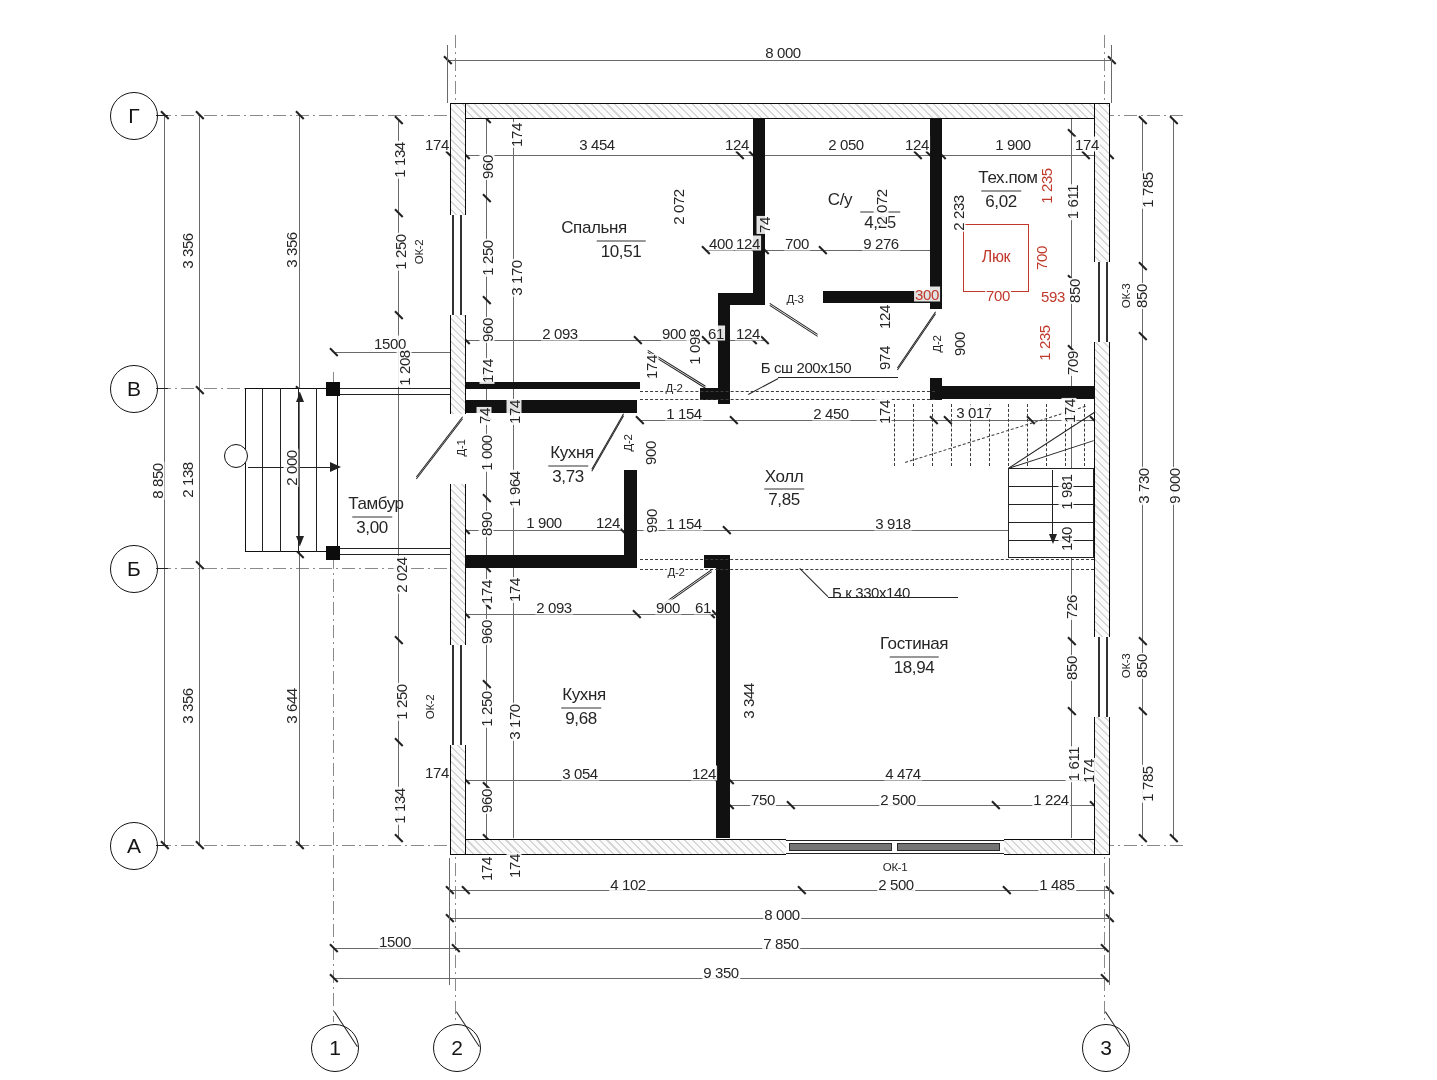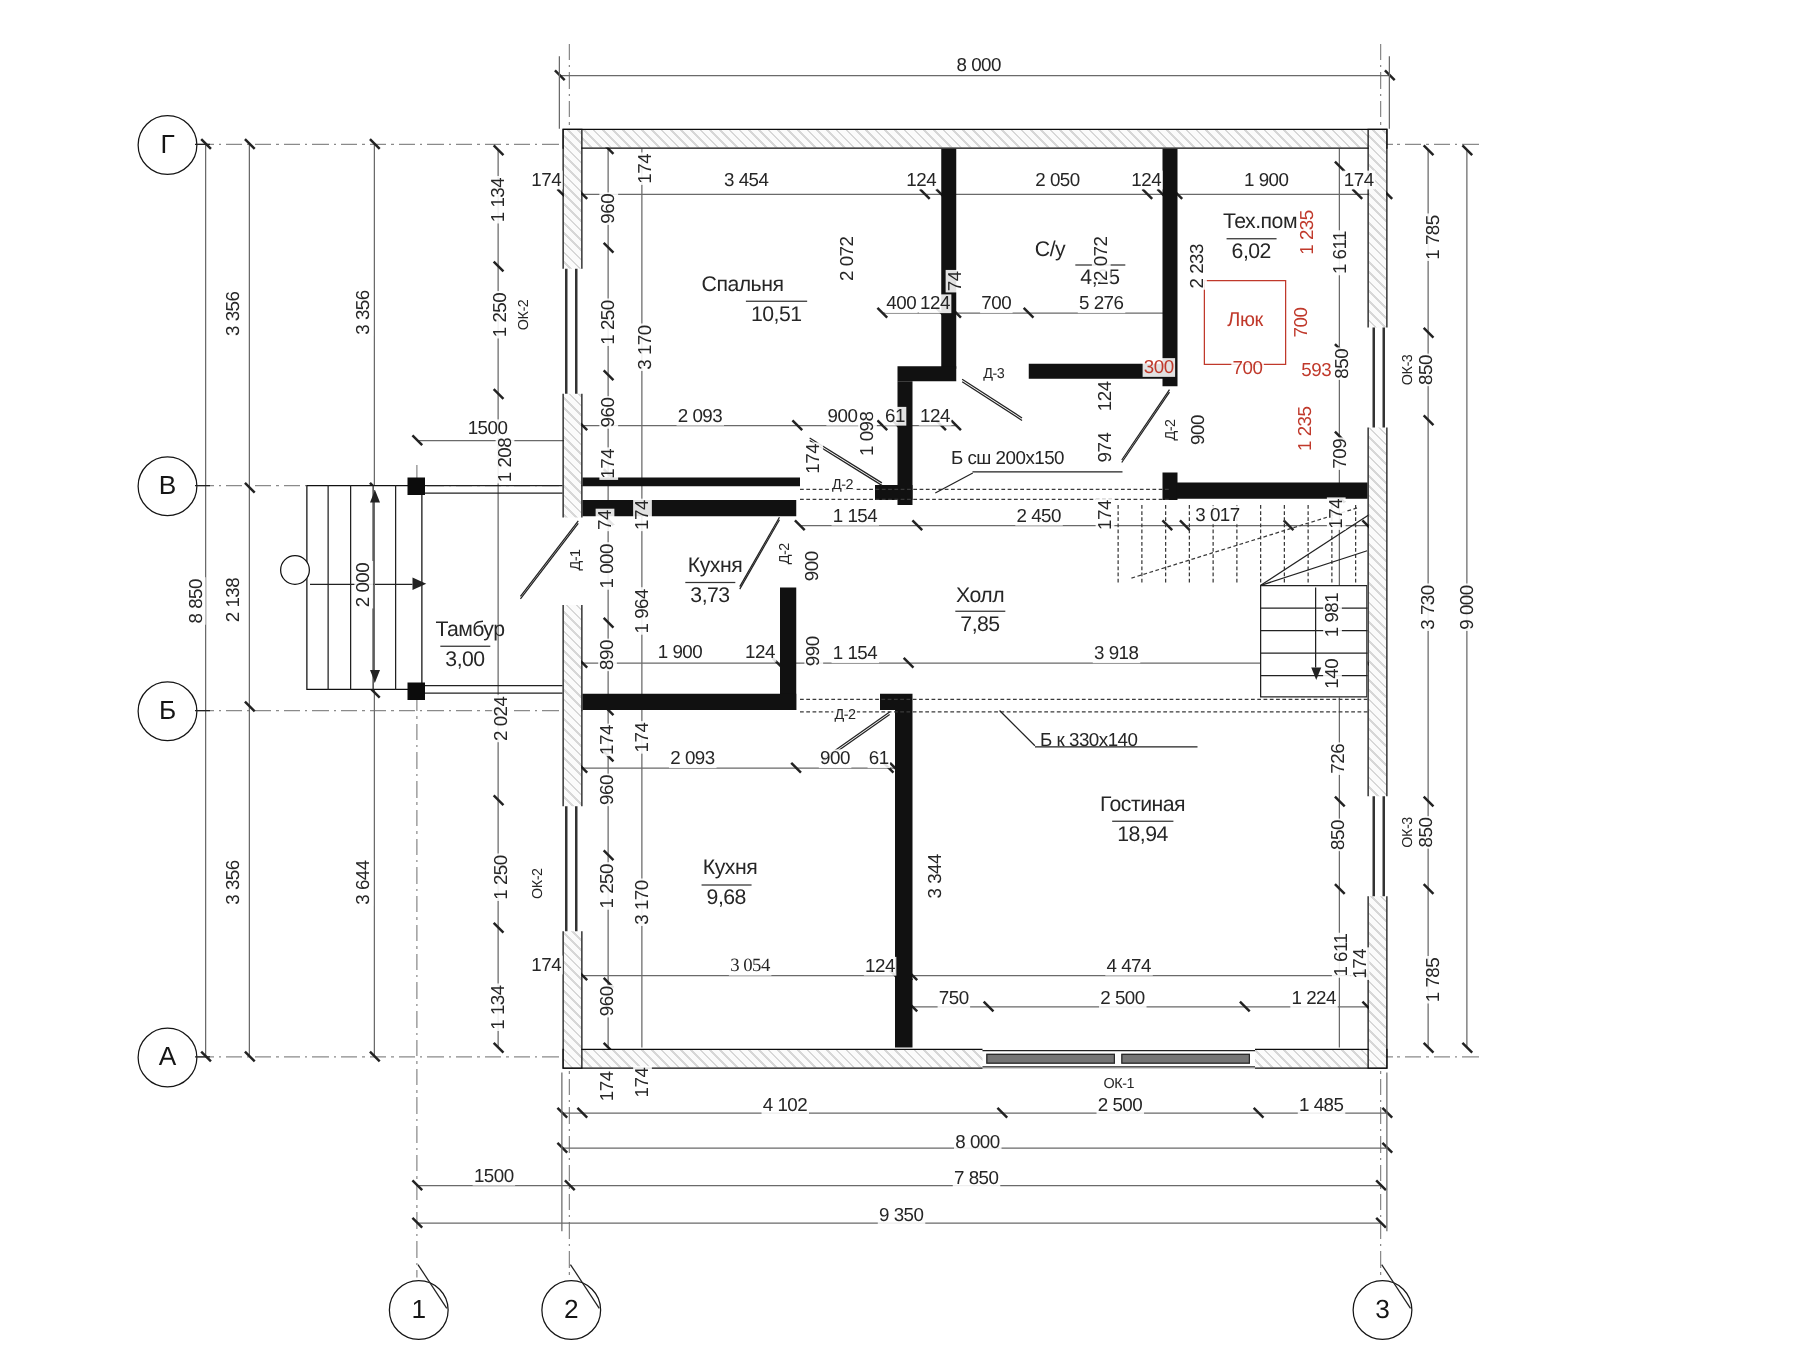--- a/index.html
+++ b/index.html
@@ -319,21 +319,21 @@
     <div class="lbl k-n" style="left: 594px; top: 227px; transform: translate(-50%, -50%);">Спальня</div>
     <div class="lbl k-a" style="left: 621px; top: 250px; transform: translate(-50%, -50%);">10,51</div>
     <div class="lbl k-d" style="left: 678px; top: 207px; transform: translate(-50%, -50%) rotate(-90deg);">2 072</div>
     <div class="lbl k-n" style="left: 840px; top: 199px; transform: translate(-50%, -50%);">С/у</div>
     <div class="lbl k-a" style="left: 840px; top: 221px; transform: translate(-50%, -50%); margin-left: 40px;">4,25</div>
     <div class="lbl k-d" style="left: 881px; top: 207px; transform: translate(-50%, -50%) rotate(-90deg);">2 072</div>
     <div class="lbl k-d" style="left: 764px; top: 225px; transform: translate(-50%, -50%) rotate(-90deg);">74</div>
     <div class="lbl k-d" style="left: 721px; top: 243px; transform: translate(-50%, -50%);">400</div>
     <div class="lbl k-d" style="left: 748px; top: 243px; transform: translate(-50%, -50%);">124</div>
     <div class="lbl k-d" style="left: 797px; top: 243px; transform: translate(-50%, -50%);">700</div>
-    <div class="lbl k-d" style="left: 881px; top: 243px; transform: translate(-50%, -50%);">5 276</div>
+    <div class="lbl k-d" style="left: 881px; top: 243px; transform: translate(-50%, -50%);">9 276</div>
     <div class="lbl k-d" style="left: 958px; top: 213px; transform: translate(-50%, -50%) rotate(-90deg);">2 233</div>
     <div class="lbl k-n" style="left: 1008px; top: 177px; transform: translate(-50%, -50%);">Тех.пом</div>
     <div class="lbl k-a" style="left: 1001px; top: 200px; transform: translate(-50%, -50%);">6,02</div>
     <div class="lbl k-r" style="left: 1046px; top: 186px; transform: translate(-50%, -50%) rotate(-90deg);">1 235</div>
     <div class="lbl k-d" style="left: 1072px; top: 202px; transform: translate(-50%, -50%) rotate(-90deg);">1 611</div>
     <div class="lbl k-rn" style="left: 996px; top: 257px; transform: translate(-50%, -50%);">Люк</div>
     <div class="lbl k-r" style="left: 1041px; top: 258px; transform: translate(-50%, -50%) rotate(-90deg);">700</div>
     <div class="lbl k-r" style="left: 998px; top: 295px; transform: translate(-50%, -50%);">700</div>
     <div class="lbl k-r" style="left: 1053px; top: 296px; transform: translate(-50%, -50%);">593</div>
     <div class="lbl k-d" style="left: 1074px; top: 291px; transform: translate(-50%, -50%) rotate(-90deg);">850</div>
@@ -407,21 +407,21 @@
     <div class="lbl k-t" style="left: 431px; top: 707px; transform: translate(-50%, -50%) rotate(-90deg);">ОК-2</div>
     <div class="lbl k-d" style="left: 401px; top: 702px; transform: translate(-50%, -50%) rotate(-90deg);">1 250</div>
     <div class="lbl k-n" style="left: 584px; top: 694px; transform: translate(-50%, -50%);">Кухня</div>
     <div class="lbl k-a" style="left: 581px; top: 717px; transform: translate(-50%, -50%);">9,68</div>
     <div class="lbl k-d" style="left: 748px; top: 701px; transform: translate(-50%, -50%) rotate(-90deg);">3 344</div>
     <div class="lbl k-n" style="left: 914px; top: 643px; transform: translate(-50%, -50%);">Гостиная</div>
     <div class="lbl k-a" style="left: 914px; top: 666px; transform: translate(-50%, -50%);">18,94</div>
     <div class="lbl k-d" style="left: 1071px; top: 668px; transform: translate(-50%, -50%) rotate(-90deg);">850</div>
     <div class="lbl k-t" style="left: 1127px; top: 666px; transform: translate(-50%, -50%) rotate(-90deg);">ОК-3</div>
     <div class="lbl k-d" style="left: 1141px; top: 666px; transform: translate(-50%, -50%) rotate(-90deg);">850</div>
-    <div class="lbl k-d" style="left: 600px; top: 773px; transform: translate(-50%, -50%); font-family: Liberation Serif, serif;">3 054</div>
+    <div class="lbl k-d" style="left: 580px; top: 773px; transform: translate(-50%, -50%);">3 054</div>
     <div class="lbl k-d" style="left: 704px; top: 773px; transform: translate(-50%, -50%);">124</div>
     <div class="lbl k-d" style="left: 903px; top: 773px; transform: translate(-50%, -50%);">4 474</div>
     <div class="lbl k-d" style="left: 1073px; top: 764px; transform: translate(-50%, -50%) rotate(-90deg);">1 611</div>
     <div class="lbl k-d" style="left: 1088px; top: 771px; transform: translate(-50%, -50%) rotate(-90deg);">174</div>
     <div class="lbl k-d" style="left: 486px; top: 801px; transform: translate(-50%, -50%) rotate(-90deg);">960</div>
     <div class="lbl k-d" style="left: 399px; top: 806px; transform: translate(-50%, -50%) rotate(-90deg);">1 134</div>
     <div class="lbl k-d" style="left: 437px; top: 772px; transform: translate(-50%, -50%);">174</div>
     <div class="lbl k-d" style="left: 763px; top: 799px; transform: translate(-50%, -50%);">750</div>
     <div class="lbl k-d" style="left: 898px; top: 799px; transform: translate(-50%, -50%);">2 500</div>
     <div class="lbl k-d" style="left: 1051px; top: 799px; transform: translate(-50%, -50%);">1 224</div>

